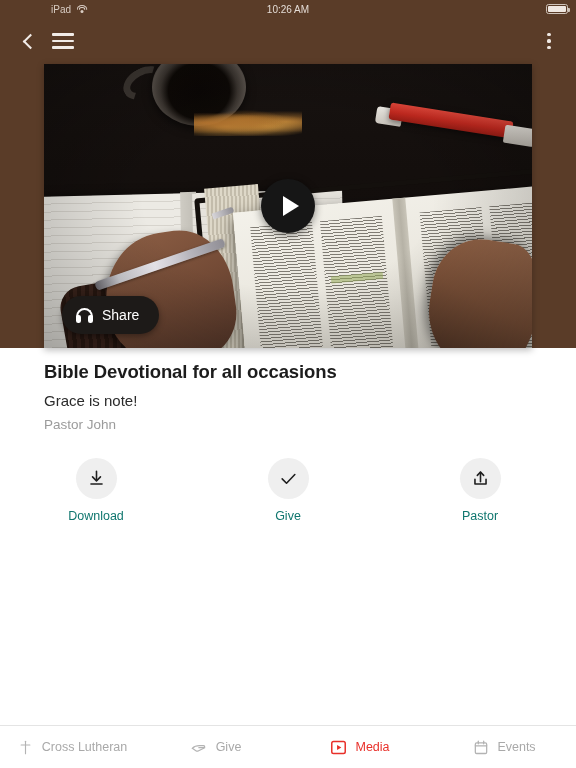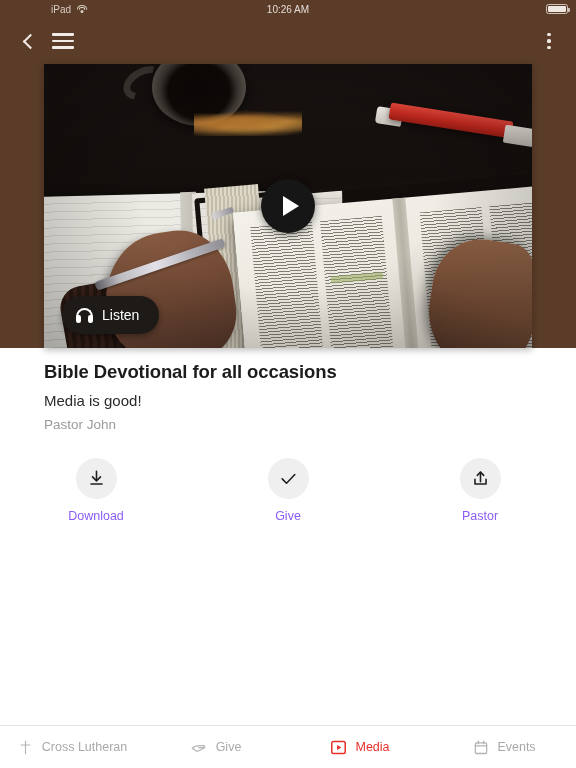--- a/index.html
+++ b/index.html
@@ -208,21 +208,21 @@
   .title { margin:13px 0 0 44px; font-size:18.5px; font-weight:bold; color:#1c1c1c; letter-spacing:-0.1px; }
   .subtitle { margin:9px 0 0 44px; font-size:15px; color:#2b2b2b; }
   .author { margin:8px 0 0 44px; font-size:13.5px; color:#9b9b9b; }
 
   .actions { margin-top:26px; display:flex; }
   .action { flex:1; display:flex; flex-direction:column; align-items:center; cursor:pointer; }
   .action .circ {
     width:41px; height:41px; border-radius:50%; background:#efefef;
     display:flex; align-items:center; justify-content:center;
   }
-  .action .alabel { margin-top:10px; font-size:12.5px; color:#8b5cf6; }
+  .action .alabel { margin-top:10px; font-size:12.5px; color:#0f766e; }
 
   
   .tabbar {
     position:absolute; bottom:0; left:0; width:576px; height:43px;
     background:#fff; border-top:1px solid #e4e4e4;
     display:flex; align-items:center;
   }
   .tab { flex:1; display:flex; align-items:center; justify-content:center; gap:8px; cursor:pointer; }
   .tab .tlabel { font-size:12.5px; color:#a9a9a9; }
   .tab.active .tlabel { color:#e8302a; }
@@ -304,27 +304,27 @@
     <div class="play-btn">
       <span class="play-tri"></span>
     </div>
 
     <div class="listen-pill">
       <span class="hp">
         <span class="band"></span>
           <span class="ear l"></span>
           <span class="ear r"></span>
       </span>
-      <span class="lbl">Listen</span>
+      <span class="lbl">Share</span>
     </div>
   </div>
 
   <div class="content">
     <div class="title">Bible Devotional for all occasions</div>
-    <div class="subtitle">Media is good!</div>
+    <div class="subtitle">Grace is note!</div>
     <div class="author">Pastor John</div>
 
     <div class="actions">
 
       <div class="action">
         <span class="circ">
           <svg width="19" height="19" viewBox="0 0 24 24" fill="none" stroke="#1f1f1f" stroke-width="2" stroke-linecap="round" stroke-linejoin="round">
             <path d="M12 3v11"></path>
               <path d="M7 10l5 5 5-5"></path>
               <path d="M5 19h14"></path>

